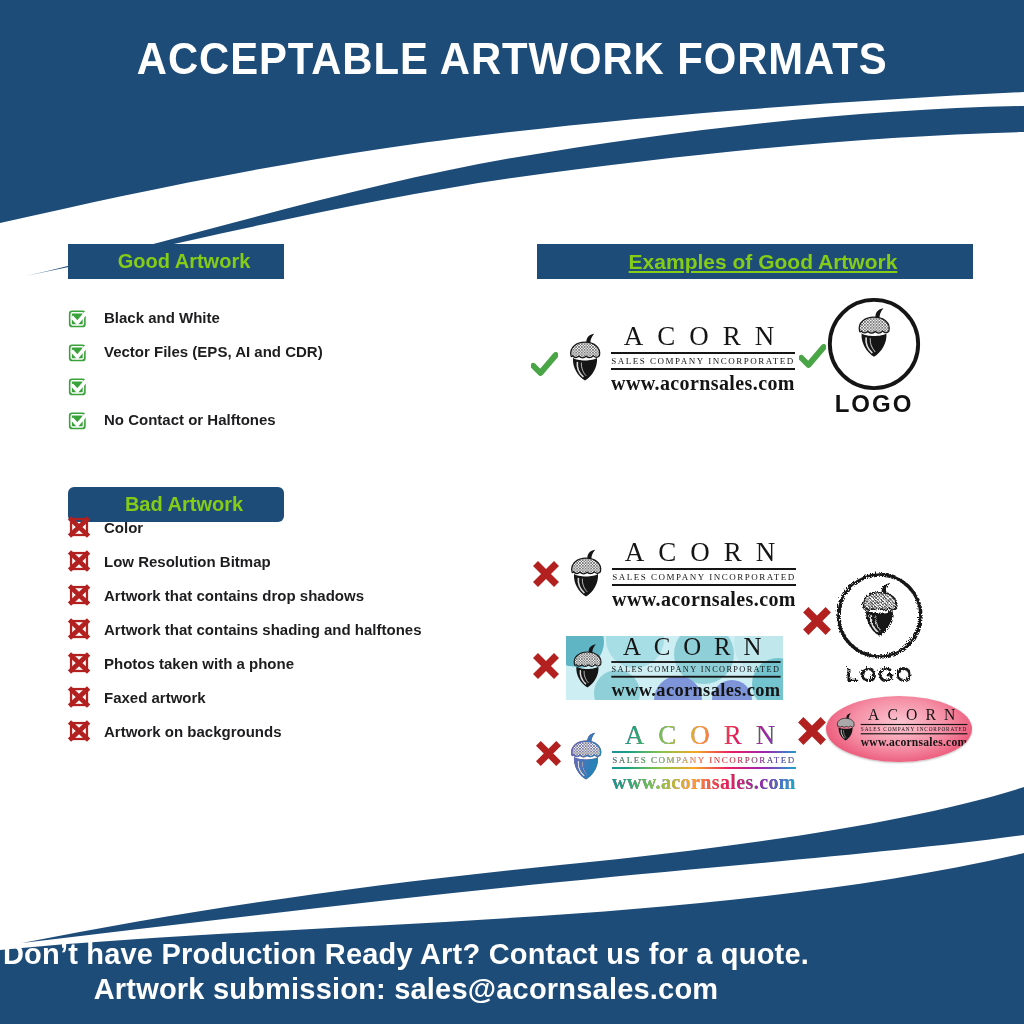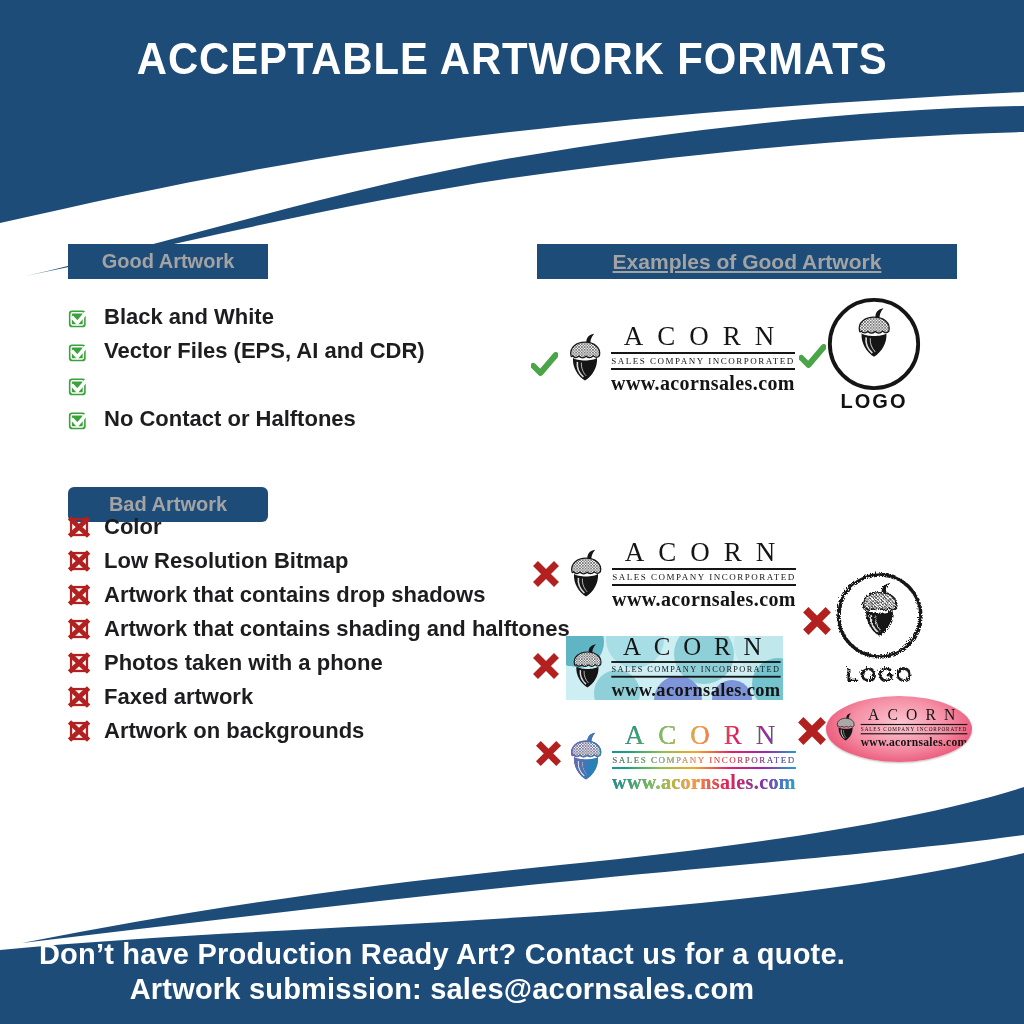--- a/index.html
+++ b/index.html
@@ -7,51 +7,51 @@
           font-family:"Liberation Sans",sans-serif;margin:0 auto;}
   svg{display:block;}
   
   #header-wave{position:absolute;top:0;left:0;width:1024px;height:300px;}
   #footer-wave{position:absolute;top:760px;left:0;width:1024px;height:264px;}
   
   #page-title{position:absolute;top:34px;left:0;width:1024px;text-align:center;color:#fff;
               font-size:44px;font-weight:700;letter-spacing:1px;white-space:nowrap;}
   #page-title span{display:inline-block;transform:scaleX(.95);}
   .footer-line{position:absolute;left:0;width:812px;text-align:center;color:#fff;
-               font-weight:700;font-size:29px;letter-spacing:.2px;white-space:nowrap;padding-left:36px;}
+               font-weight:700;font-size:29px;letter-spacing:.2px;white-space:nowrap;}
   #footer-line1{top:938px;}
   #footer-line2{top:973px;}
   
-  .head-box{position:absolute;background:#1e4c79;color:#a3a3a3;display:flex;align-items:center;
-            justify-content:center;font-weight:700;}
+  .head-box{position:absolute;background:#1e4c79;color:#84cc16;display:flex;align-items:center;
+            justify-content:center;font-weight:700;padding-left:16px;}
   #good-box{left:68px;top:244px;width:200px;height:35px;font-size:20px;}
   #bad-box{left:68px;top:487px;width:200px;height:35px;font-size:20px;border-radius:6px;}
   #good-ex-box{left:537px;top:244px;width:420px;height:35px;font-size:21px;text-decoration:underline;}
   #bad-ex-box{left:537px;top:490px;width:420px;height:35px;font-size:21px;}
   
   .check-list{position:absolute;left:68px;display:flex;flex-direction:column;}
   #good-list{top:300px;}
   #bad-list{top:510px;}
   .check-item{height:34px;display:flex;align-items:center;gap:13px;color:#1d1d1f;
-              font-size:22px;font-weight:600;white-space:nowrap;}
+              font-size:15px;font-weight:600;white-space:nowrap;}
   .check-item svg{width:23px;height:23px;flex:0 0 auto;}
   
   .acorn-logo{position:absolute;width:230px;height:62px;display:flex;align-items:center;gap:6px;}
   .acorn-glyph{width:40px;height:54px;flex:0 0 auto;}
   .lt{width:184px;}
   .lname{font-family:"Liberation Serif",serif;font-size:27px;line-height:1;color:#151515;
          letter-spacing:14px;text-align:center;border-bottom:2px solid #151515;padding:0 0 2px 6px;}
   .ltag{font-family:"Liberation Serif",serif;font-size:9px;color:#151515;letter-spacing:1.5px;
         text-align:center;border-bottom:2px solid #151515;padding:2px 0;white-space:nowrap;}
   .lweb{font-family:"Liberation Serif",serif;font-size:20px;font-weight:600;color:#151515;
         text-align:center;padding-top:2px;letter-spacing:.4px;}
   
   .mark{position:absolute;}
   .logo-word{position:absolute;text-align:center;font-weight:700;color:#111;
-             font-size:20px;letter-spacing:2px;}
+             font-size:24px;letter-spacing:2px;}
   
   #bad-logo-lowres{filter:blur(.4px);}
   #bg-banner{position:absolute;left:566px;top:636px;width:217px;height:64px;background:#cdeef3;
              overflow:hidden;}
   .bgc{position:absolute;border-radius:50%;}
   #rainbow-wrap{position:absolute;left:566px;top:727px;width:230px;height:62px;}
   #rainbow-wrap .overlay{position:absolute;inset:-2px;mix-blend-mode:lighten;pointer-events:none;
       background:linear-gradient(100deg,#9b59b6 0%,#2980b9 14%,#16a085 28%,#8bc34a 42%,
                  #f5a623 56%,#e91e63 70%,#9c27b0 84%,#00bcd4 100%);}
   #pink-oval{position:absolute;left:826px;top:696px;width:146px;height:66px;border-radius:50%;

